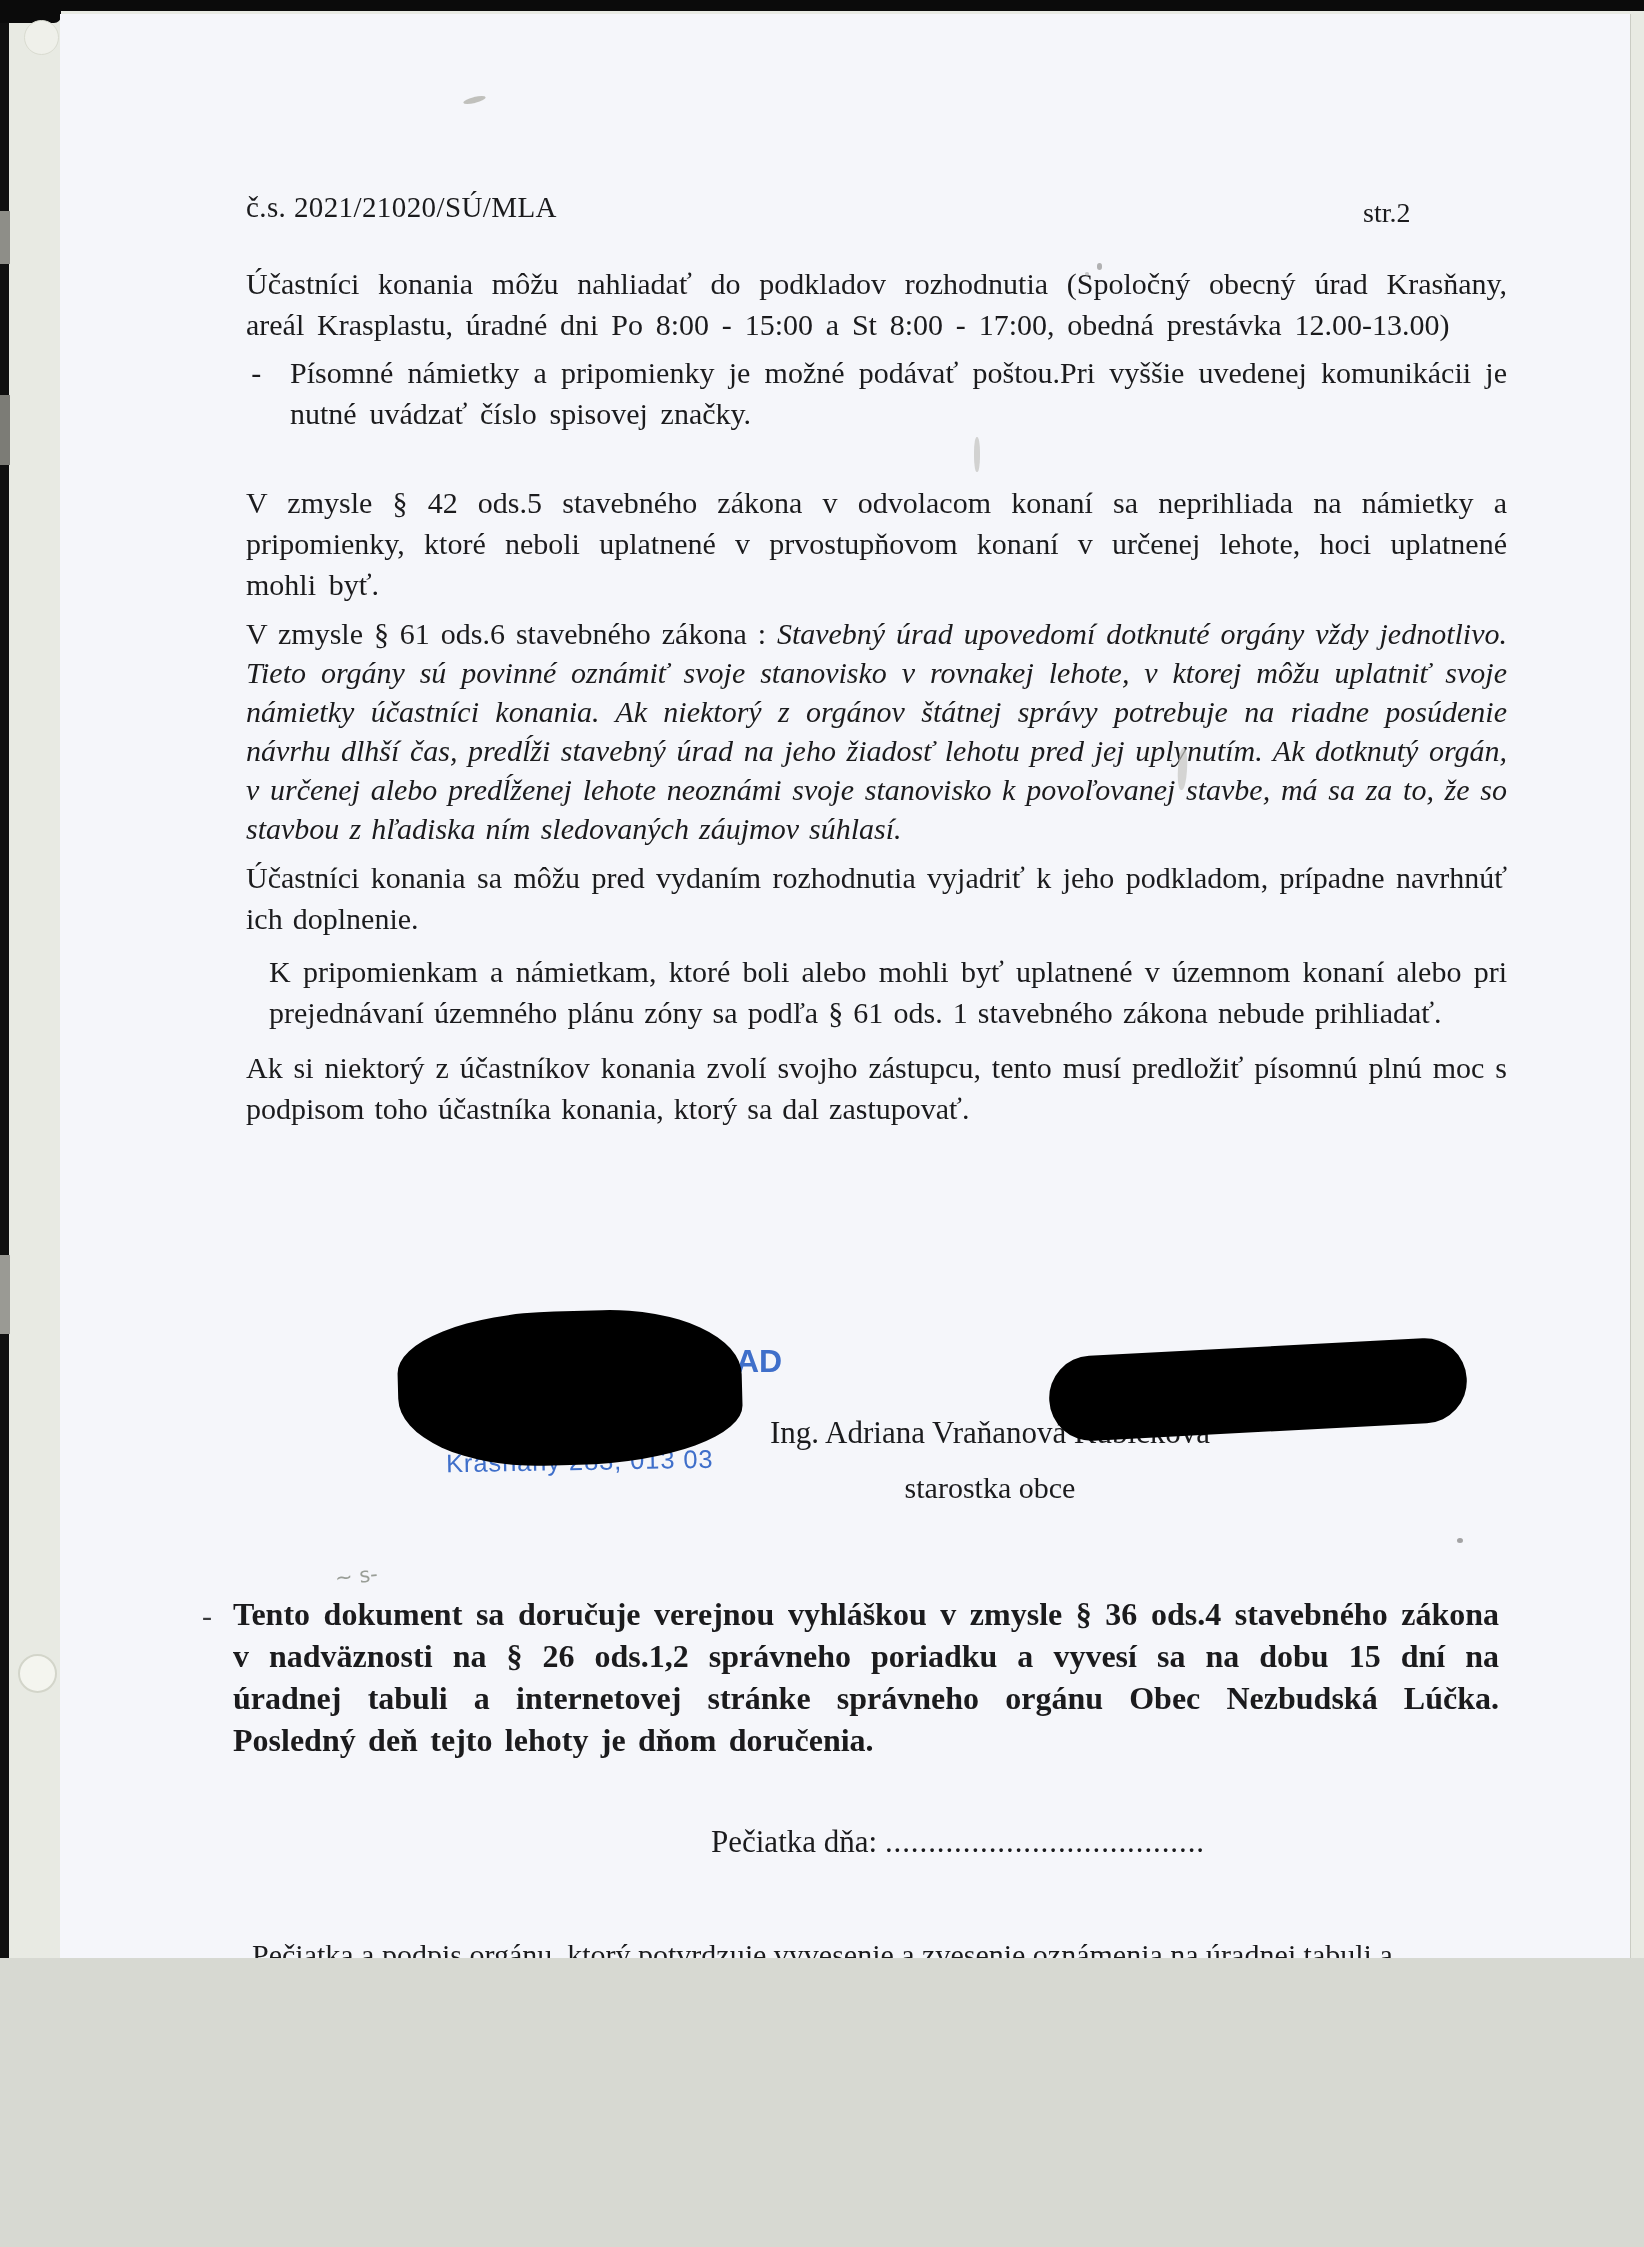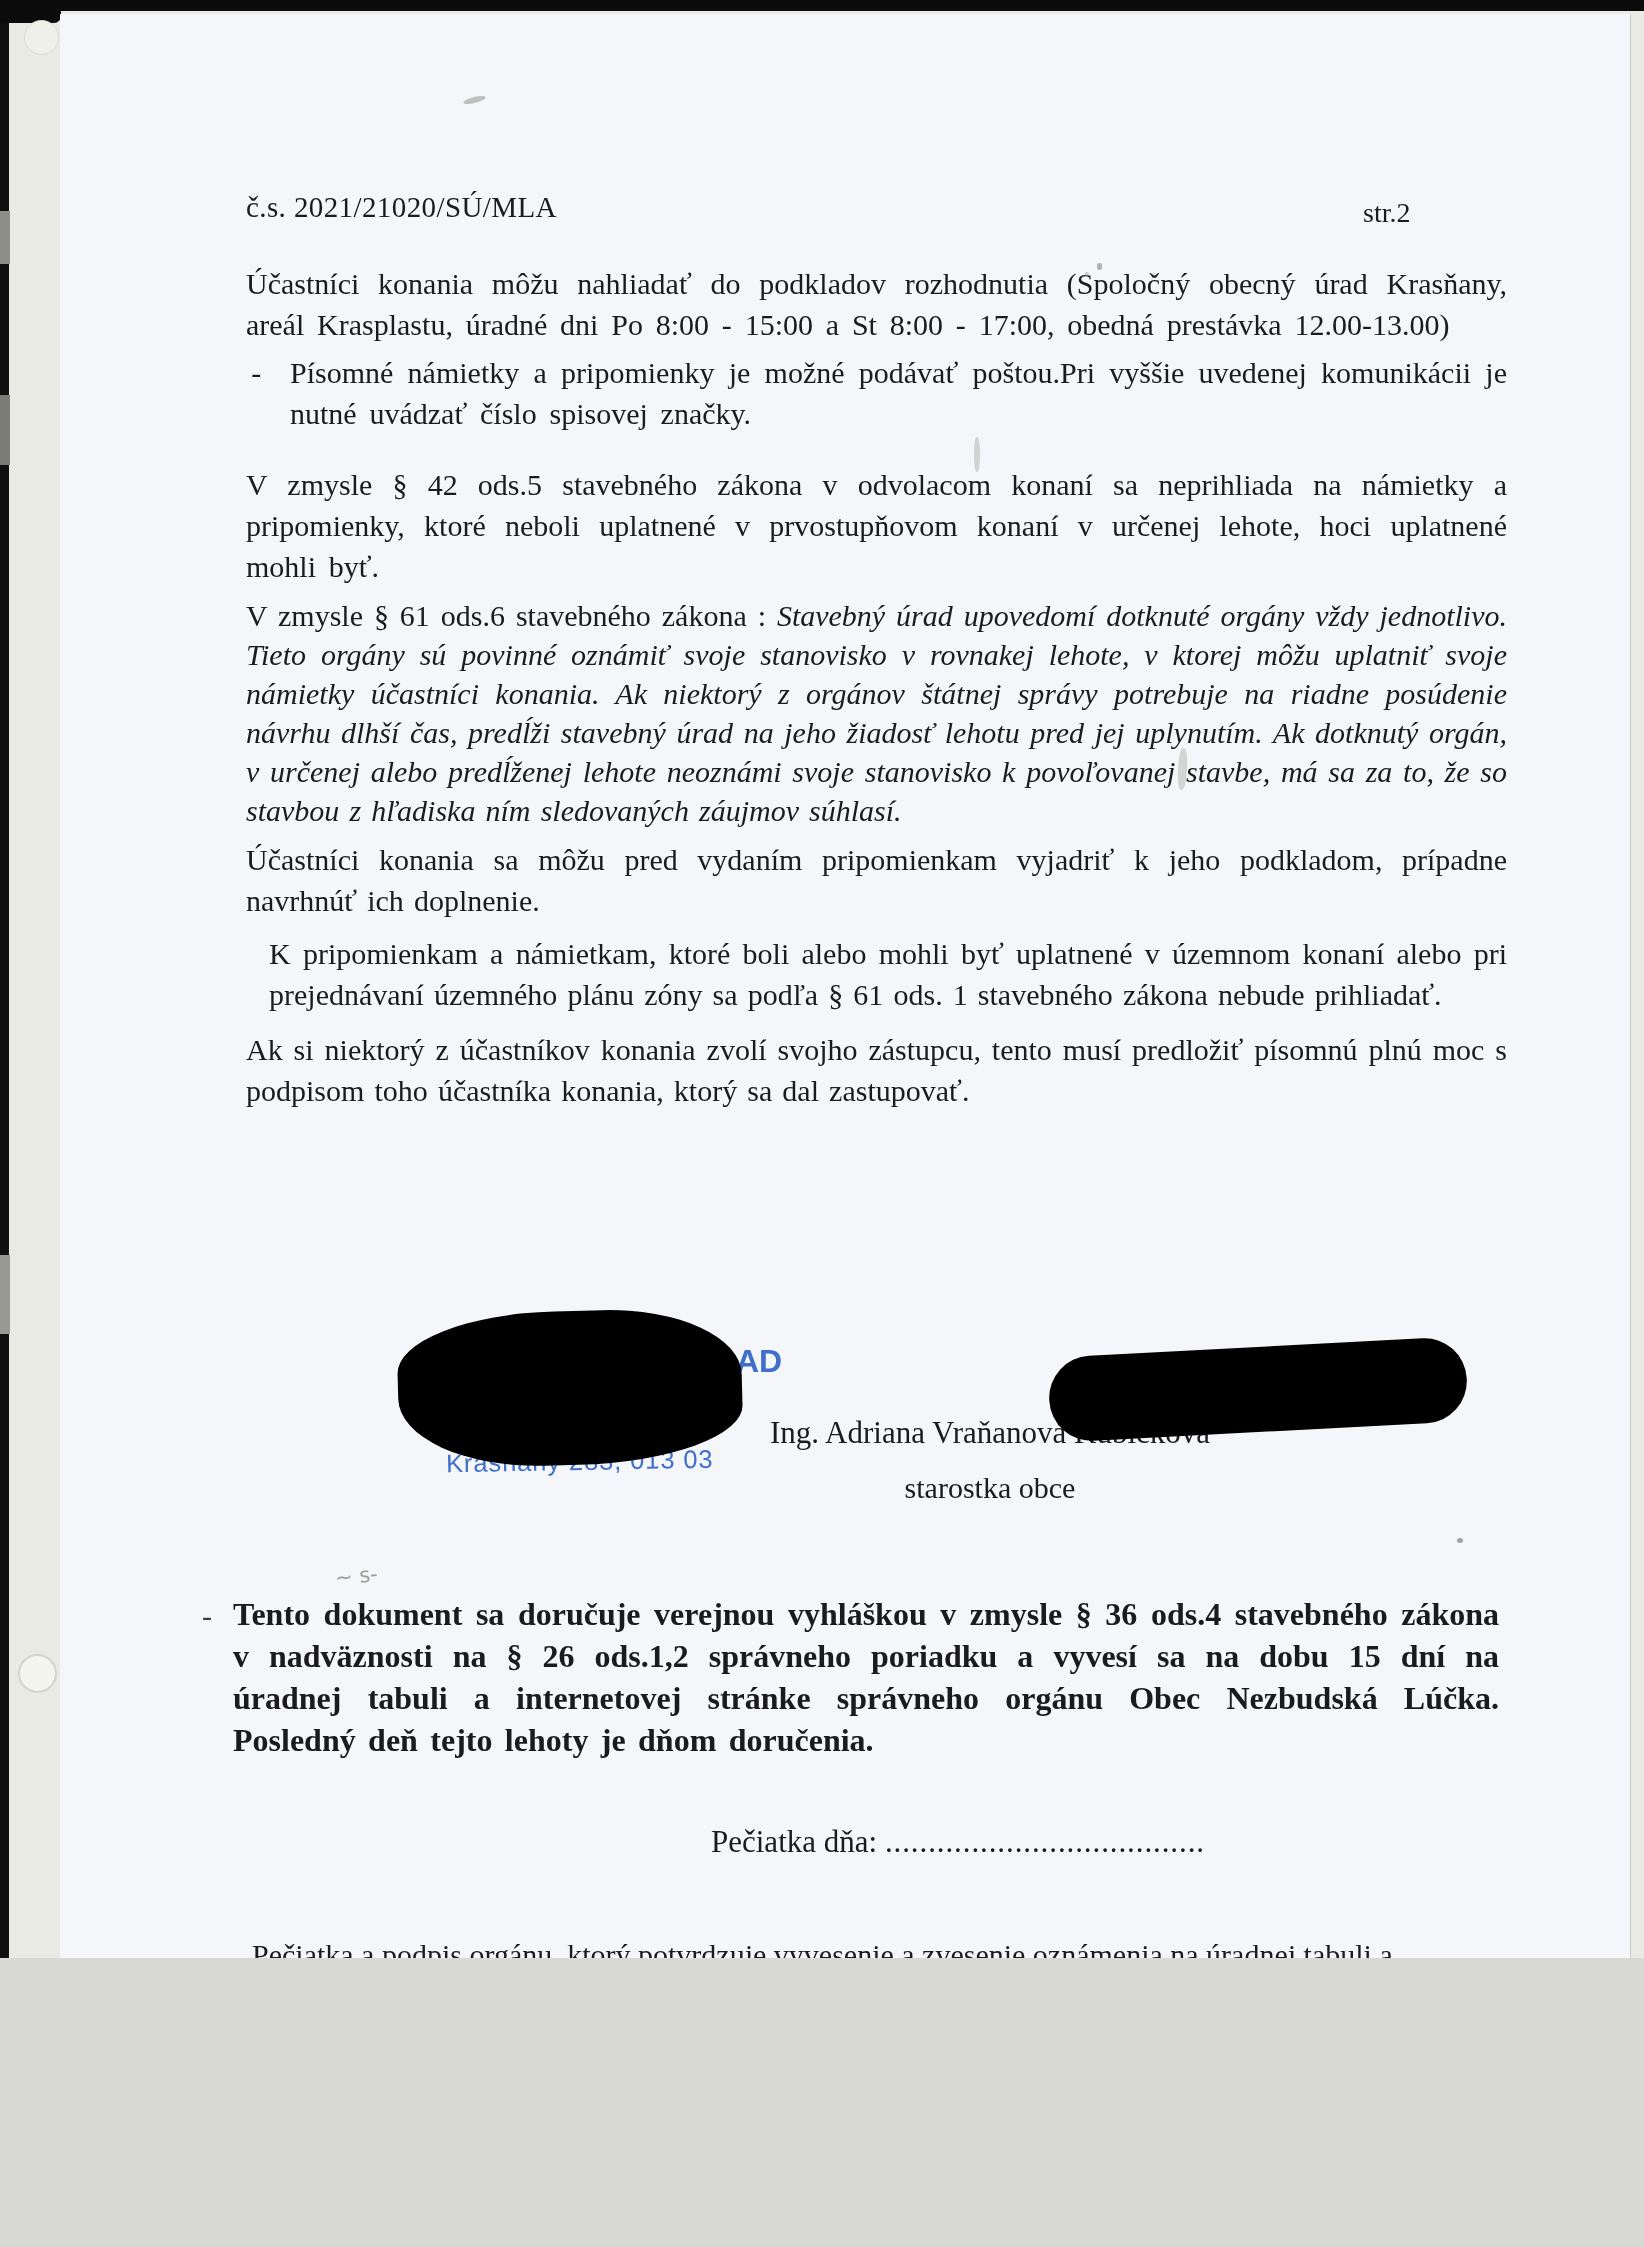--- a/index.html
+++ b/index.html
@@ -26,21 +26,21 @@
     border-right:1.8px solid #caccc4;
     color:#1b1b1d;
   }
   .hdr-ref{position:absolute;left:186px;top:177px;font-size:29px;letter-spacing:0.4px;}
   .hdr-page{position:absolute;left:1303px;top:183px;font-size:28px;}
   .textcol{position:absolute;left:186px;top:249px;width:1261px;font-size:30px;line-height:41px;}
   .para{margin:0;text-align:justify;word-spacing:2.6px;}
   .para.wide{word-spacing:5.3px;}
   .bullet{position:relative;margin-top:7px;padding-left:44px;}
   .bullet .marker{position:absolute;left:5.3px;top:0;}
-  .mt-p2{margin-top:30px;}
+  .mt-p2{margin-top:48px;}
   .mt-p3{margin-top:8.8px;line-height:39px;}
   .mt-p4{margin-top:8.8px;}
   .mt-p5{margin-top:12.3px;margin-left:23px;}
   .mt-p6{margin-top:14px;}
   .ital{font-style:italic;}
   
   .stamp-ad{position:absolute;left:676px;top:1329px;font-family:"Liberation Sans","DejaVu Sans",sans-serif;font-weight:bold;font-size:32px;color:#3f6fca;z-index:2;}
   .stamp-addr{position:absolute;left:386px;top:1433px;font-family:"Liberation Sans","DejaVu Sans",sans-serif;font-size:25.5px;color:#3f6fca;transform:rotate(-1deg);z-index:1;letter-spacing:0.9px;}
   .redact{position:absolute;background:#000;z-index:3;}
   .redact-left{left:338px;top:1297px;width:344px;height:154px;border-radius:46% 40% 48% 42% / 38% 44% 36% 46%;transform:rotate(-1.5deg);}
@@ -91,21 +91,21 @@
 
       <div class="bullet">
         <span class="marker">-</span>
         <p class="para wide">Písomné námietky a pripomienky je možné podávať  poštou.Pri vyššie uvedenej komunikácii je nutné uvádzať číslo spisovej značky.</p>
       </div>
 
       <p class="para wide mt-p2">V zmysle § 42 ods.5 stavebného zákona v odvolacom konaní sa neprihliada na námietky a pripomienky, ktoré neboli uplatnené v prvostupňovom konaní v určenej lehote, hoci uplatnené mohli byť.</p>
 
       <p class="para mt-p3"><span>V zmysle § 61 ods.6 stavebného zákona : </span><span class="ital">Stavebný úrad upovedomí dotknuté orgány vždy jednotlivo. Tieto orgány sú povinné oznámiť svoje stanovisko v rovnakej lehote, v ktorej môžu uplatniť svoje námietky účastníci konania. Ak niektorý z orgánov štátnej správy potrebuje na riadne posúdenie návrhu dlhší čas, predĺži stavebný úrad na jeho žiadosť lehotu pred jej uplynutím. Ak dotknutý orgán, v určenej alebo predĺženej lehote neoznámi svoje stanovisko k povoľovanej stavbe, má sa za to, že so stavbou z hľadiska ním sledovaných záujmov súhlasí.</span></p>
 
-      <p class="para mt-p4">Účastníci konania sa môžu pred vydaním pripomienkam vyjadriť k jeho podkladom, prípadne navrhnúť ich doplnenie.</p>
+      <p class="para mt-p4">Účastníci konania sa môžu pred vydaním rozhodnutia vyjadriť k jeho podkladom, prípadne navrhnúť ich doplnenie.</p>
 
       <p class="para mt-p5">K pripomienkam a námietkam, ktoré boli alebo mohli byť uplatnené v územnom konaní alebo pri prejednávaní územného plánu zóny sa podľa § 61 ods. 1 stavebného zákona nebude prihliadať.</p>
 
       <p class="para mt-p6">Ak si niektorý z účastníkov konania zvolí svojho zástupcu, tento musí predložiť písomnú plnú moc s podpisom toho účastníka konania, ktorý sa dal zastupovať.</p>
     </div>
 
     <div class="stamp-ad">AD</div>
     <div class="stamp-addr">Krasňany 283, 013 03</div>
     <div class="redact redact-left"></div>
     <div class="redact redact-right"></div>

